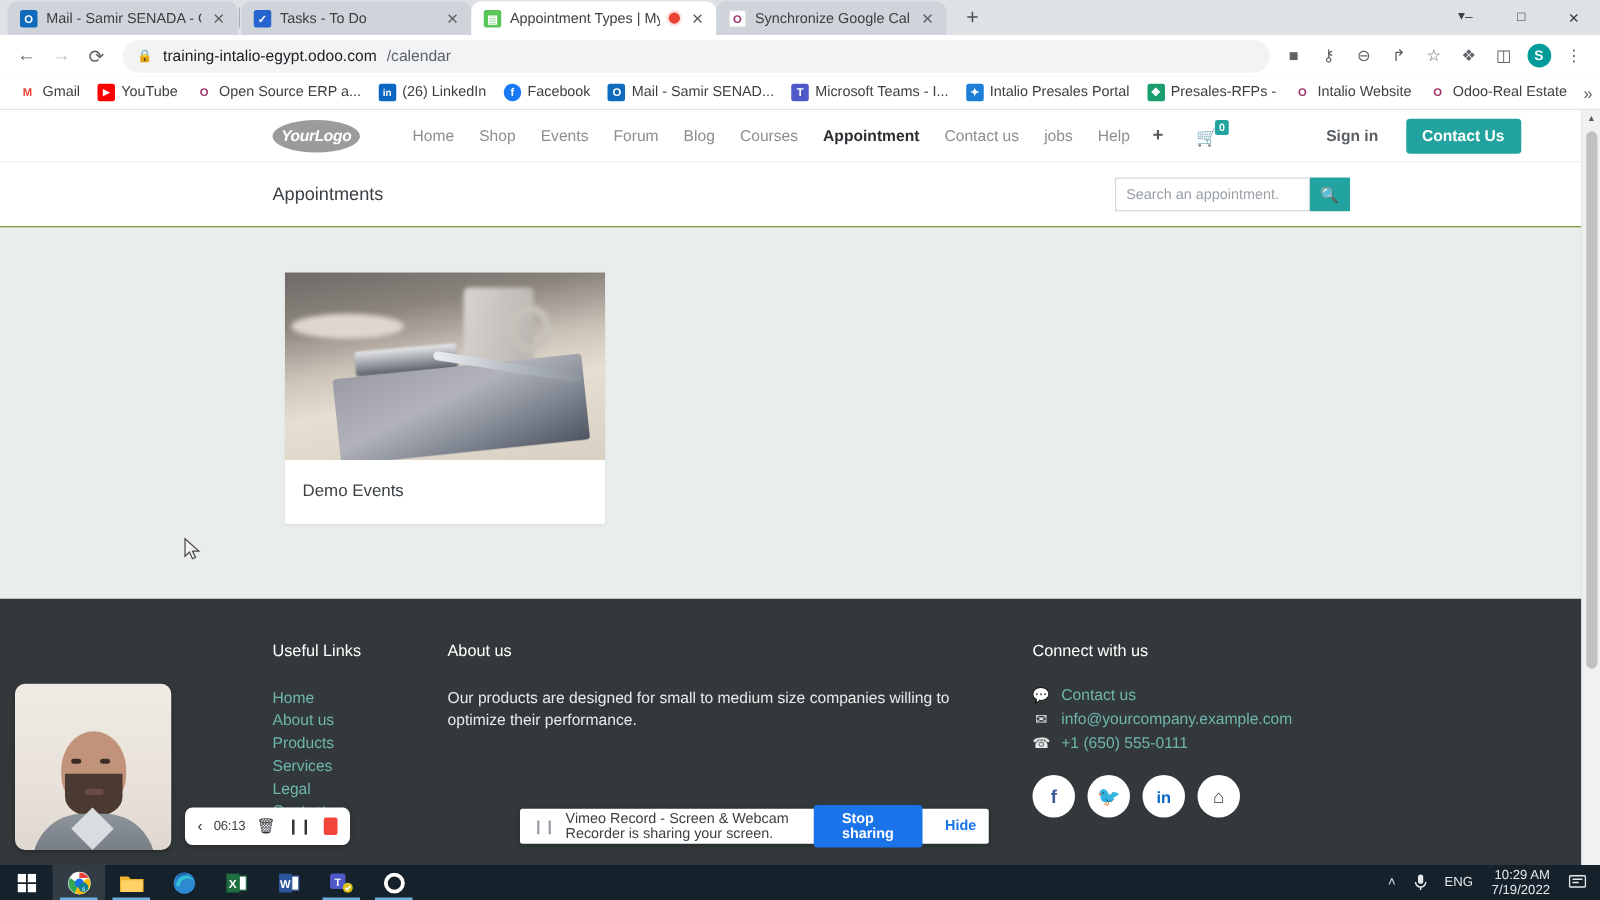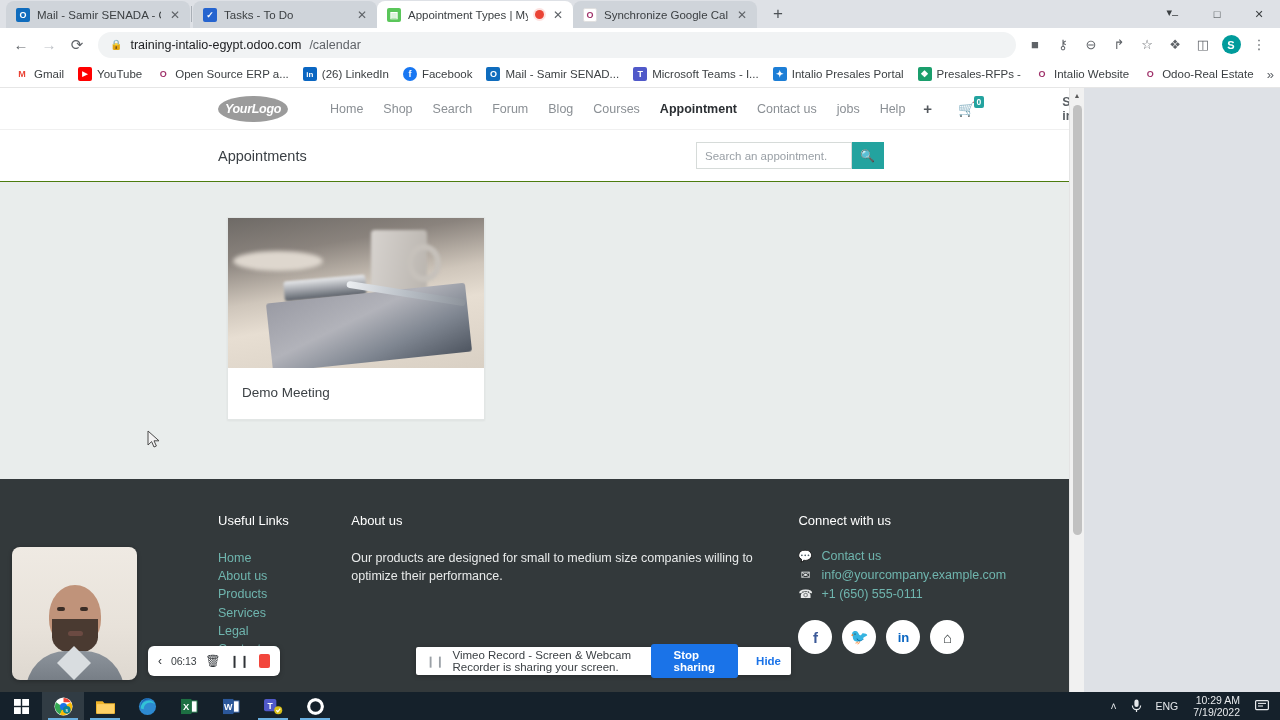--- a/index.html
+++ b/index.html
@@ -60,21 +60,21 @@
 
   
   .bookmarks { height: 27px; background:#ffffff; display:flex; align-items:center;
     padding: 0 8px; gap: 0px; font-size: 11.5px; color: #3c4043; border-bottom: 1px solid #e6e6e6; position: relative;}
   .bm { display:flex; align-items:center; gap:5px; padding: 0 7px; height: 22px; white-space: nowrap; }
   .bmico { width: 14px; height: 14px; border-radius:2px; display:flex;align-items:center;justify-content:center;
     font-size:9px; color:#fff; font-weight:bold; flex: 0 0 14px;}
   .bm-more { position:absolute; right: 6px; color:#5f6368; font-size: 13px; }
 
   
-  #viewport { position: relative; width: 1084px; height: 604px; background: #fef9c3; overflow: hidden; }
+  #viewport { position: relative; width: 1280px; height: 604px; background: #fef9c3; overflow: hidden; }
 
   .site-nav { height: 42px; background:#ffffff; display:flex; align-items:center; padding: 0 0 0 218px;
     gap: 0; border-bottom: 1px solid #f0f0f0;}
   .logo {
     width: 70px; height: 26px; border-radius: 50%/50%; background: #9b9b9b;
     display:flex;align-items:center;justify-content:center; color:#fff;
     font-size: 12.5px; font-style: italic; font-weight: 700; letter-spacing: -0.3px;
     flex: 0 0 70px;
   }
   .navlinks { display: flex; align-items: center; gap: 0; margin-left: 32px; }
@@ -305,21 +305,21 @@
     <div class="bm-more">»</div>
   </div>
 
   <div id="viewport">
 
     <div class="site-nav">
       <div class="logo">YourLogo</div>
       <div class="navlinks">
         <span class="navlink">Home</span>
         <span class="navlink">Shop</span>
-        <span class="navlink">Search</span>
+        <span class="navlink">Events</span>
         <span class="navlink">Forum</span>
         <span class="navlink">Blog</span>
         <span class="navlink">Courses</span>
         <span class="navlink active">Appointment</span>
         <span class="navlink">Contact us</span>
         <span class="navlink">jobs</span>
         <span class="navlink">Help</span>
         <span class="navplus">+</span>
       </div>
       <div class="cart">
@@ -342,21 +342,21 @@
 
     <div class="content-area">
       <div class="card">
         <div class="card-img">
           <div class="plate"></div>
           <div class="mug"></div>
           <div class="phone"></div>
           <div class="book"></div>
           <div class="pen"></div>
         </div>
-        <div class="card-title">Demo Meeting</div>
+        <div class="card-title">Demo Events</div>
       </div>
     </div>
 
     <div class="footer">
       <div class="footer-cols">
         <div class="fcol-links">
           <div class="fhead">Useful Links</div>
           <a class="flink">Home</a>
           <a class="flink">About us</a>
           <a class="flink">Products</a>

